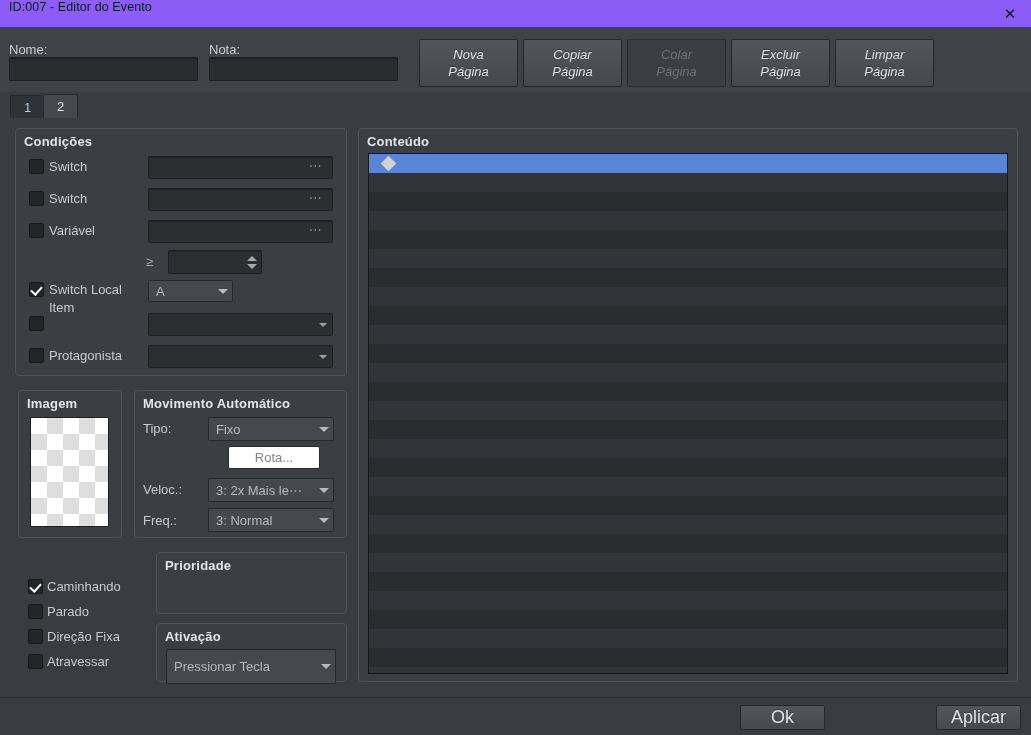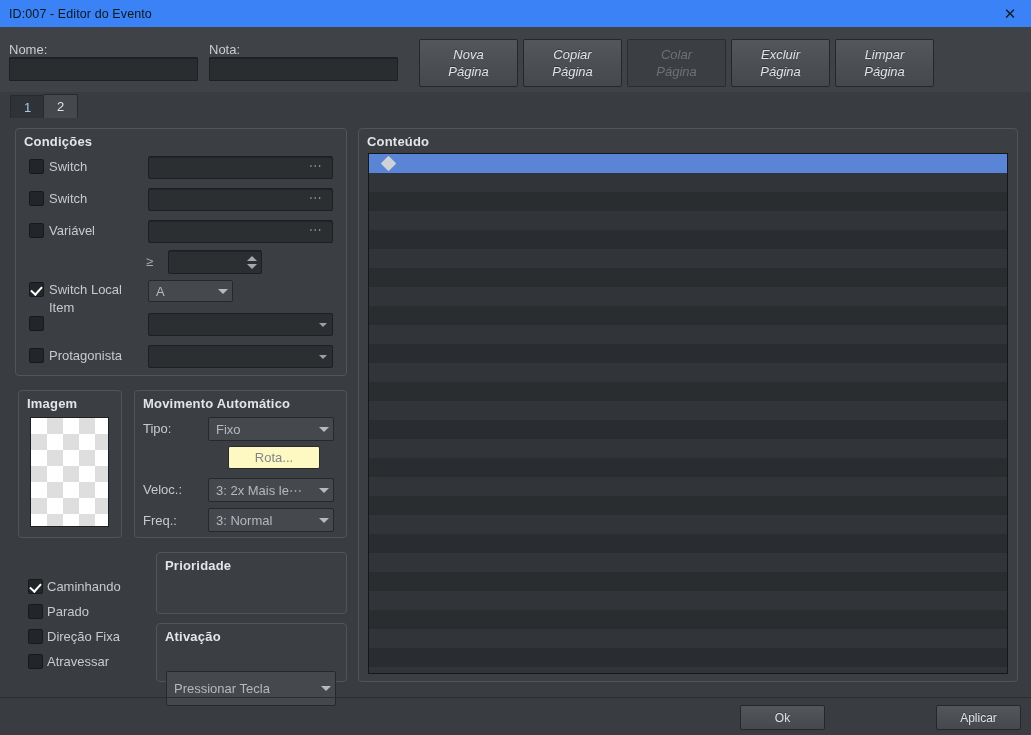--- a/index.html
+++ b/index.html
@@ -11,22 +11,22 @@
     font-family: "Liberation Sans", sans-serif;
     font-size: 13px;
     color: #c8cbcf;
     -webkit-font-smoothing: antialiased;
   }
   #app { position: relative; width: 1031px; height: 735px; background: #393c40; }
 
   
   .titlebar {
     position: absolute; left: 0; top: 0; width: 1031px; height: 27px;
-    background: #3b82f6;
-    display: flex; align-items: center;
+    background: #8b5cf6;
+    display: flex; 
   }
   .titlebar .tb-title {
     margin-left: 9px; font-size: 12.5px; color: #0a1a1c; letter-spacing: .1px;
   }
   .tb-close {
     position: absolute; right: 0; top: 0; width: 42px; height: 27px;
     display: flex; align-items: center; justify-content: center;
     font-size: 15px; color: #0d1c1e; line-height: 1;
     cursor: pointer;
   }
@@ -158,21 +158,21 @@
     position: absolute; border: 1px solid #1d2022; background: #ffffff; cursor: pointer;
     background-image:
       linear-gradient(45deg, #dedede 25%, transparent 25%, transparent 75%, #dedede 75%, #dedede),
       linear-gradient(45deg, #dedede 25%, transparent 25%, transparent 75%, #dedede 75%, #dedede);
     background-size: 32px 32px;
     background-position: 0 0, 16px 16px;
   }
 
   
   .smallbtn {
-    position: absolute; background: #fef9c3; border: 1px solid #262a2d;
+    position: absolute; background: #ffffff; border: 1px solid #262a2d;
     border-radius: 2px; display: flex; align-items: center; justify-content: center;
     font-size: 13px; color: #80858a; cursor: default;
   }
 
   
   .listbox {
     position: absolute; background: #2b2e31;
     border: 1px solid #15171a; overflow: hidden;
   }
   .lrow { height: 19px; width: 100%; display: flex; align-items: center; }
@@ -183,21 +183,21 @@
     width: 11px; height: 11px; background: #cfd2d6; margin-left: 14px;
     transform: rotate(45deg); border-radius: 1px;
   }
 
   
   .footdiv { position: absolute; left: 0; top: 697px; width: 1031px; height: 1px; background: #2b2e31; }
   .footbtn {
     position: absolute; height: 25px; width: 85px;
     background: linear-gradient(to bottom,#53575b,#45494d);
     border: 1px solid #25282b; border-radius: 2px;
-    color: #dfe2e6; font-size: 12px; cursor: pointer;
+    color: #dfe2e6; font-size: 18px; cursor: pointer;
     display: flex; align-items: center; justify-content: center;
     font-family: "Liberation Sans", sans-serif;
     text-shadow: 0 -1px 0 rgba(0,0,0,.3);
   }
 </style>
 </head>
 <body>
 
 <div id="app">
 
@@ -340,21 +340,21 @@
   <div class="cb" style="left:28px; top:654px;"></div>
   <div class="cblabel" style="left:47px; top:654px;">Atravessar</div>
 
   <div class="group" style="left:156px; top:552px; width:191px; height:62px;">
     <div class="gtitle">Prioridade</div>
   </div>
 
   <div class="group" style="left:156px; top:623px; width:191px; height:59px;">
     <div class="gtitle">Ativação</div>
   </div>
-  <div class="combo" style="left:166px; top:649px; width:170px; height:35px;margin-top:22px;">
+  <div class="combo" style="left:166px; top:649px; width:170px; height:35px;">
     <span class="ctext">Pressionar Tecla</span>
     <span class="carrow"></span>
   </div>
 
   <div class="group" style="left:358px; top:128px; width:660px; height:554px;">
     <div class="gtitle">Conteúdo</div>
   </div>
   <div class="listbox" style="left:368px; top:153px; width:640px; height:521px;">
     <div id="list-rows">
         <div class="lrow sel">

